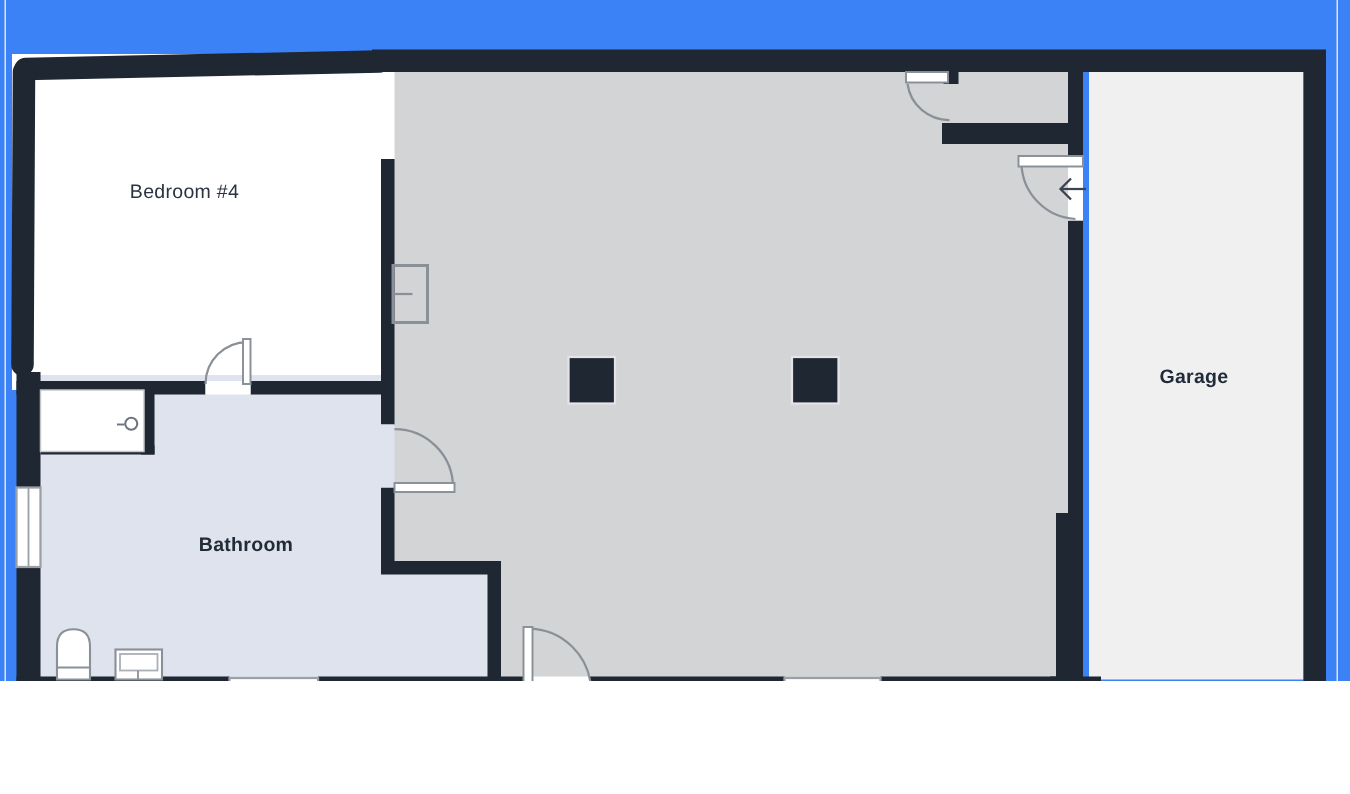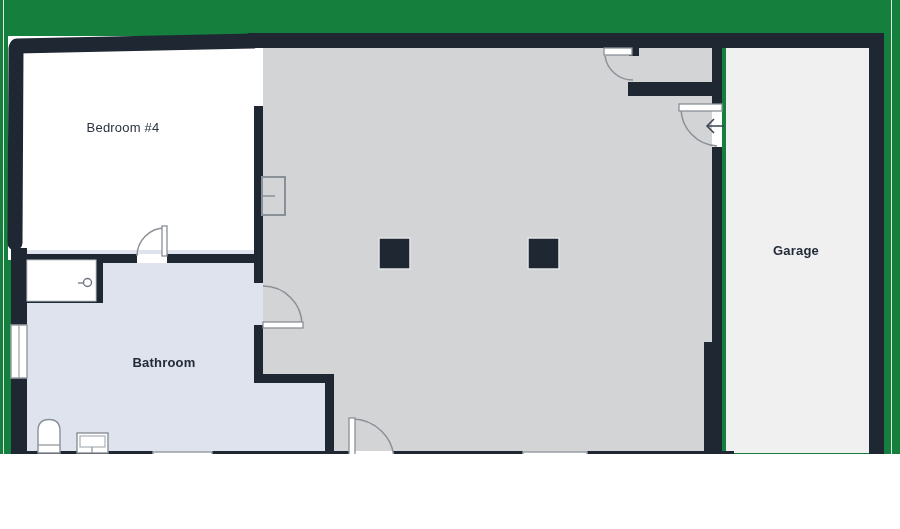--- a/index.html
+++ b/index.html
@@ -1,19 +1,19 @@
 <!DOCTYPE html>
 <html><head>
 <meta charset="utf-8">
 <style>
   html,body{margin:0;padding:0;background:#ffffff;}
   .canvas{
     position:relative;
     width:900px;height:454px;
-    background:#15803d;
+    background:#3b82f6;
     overflow:hidden;
     font-family:"Liberation Sans", sans-serif;
     text-align:center;
   }
   svg{display:block;}
   .room-label{
     font-family:"Liberation Sans", sans-serif;
     font-size:13px;
     letter-spacing:.2px;
     fill:#222b38;

